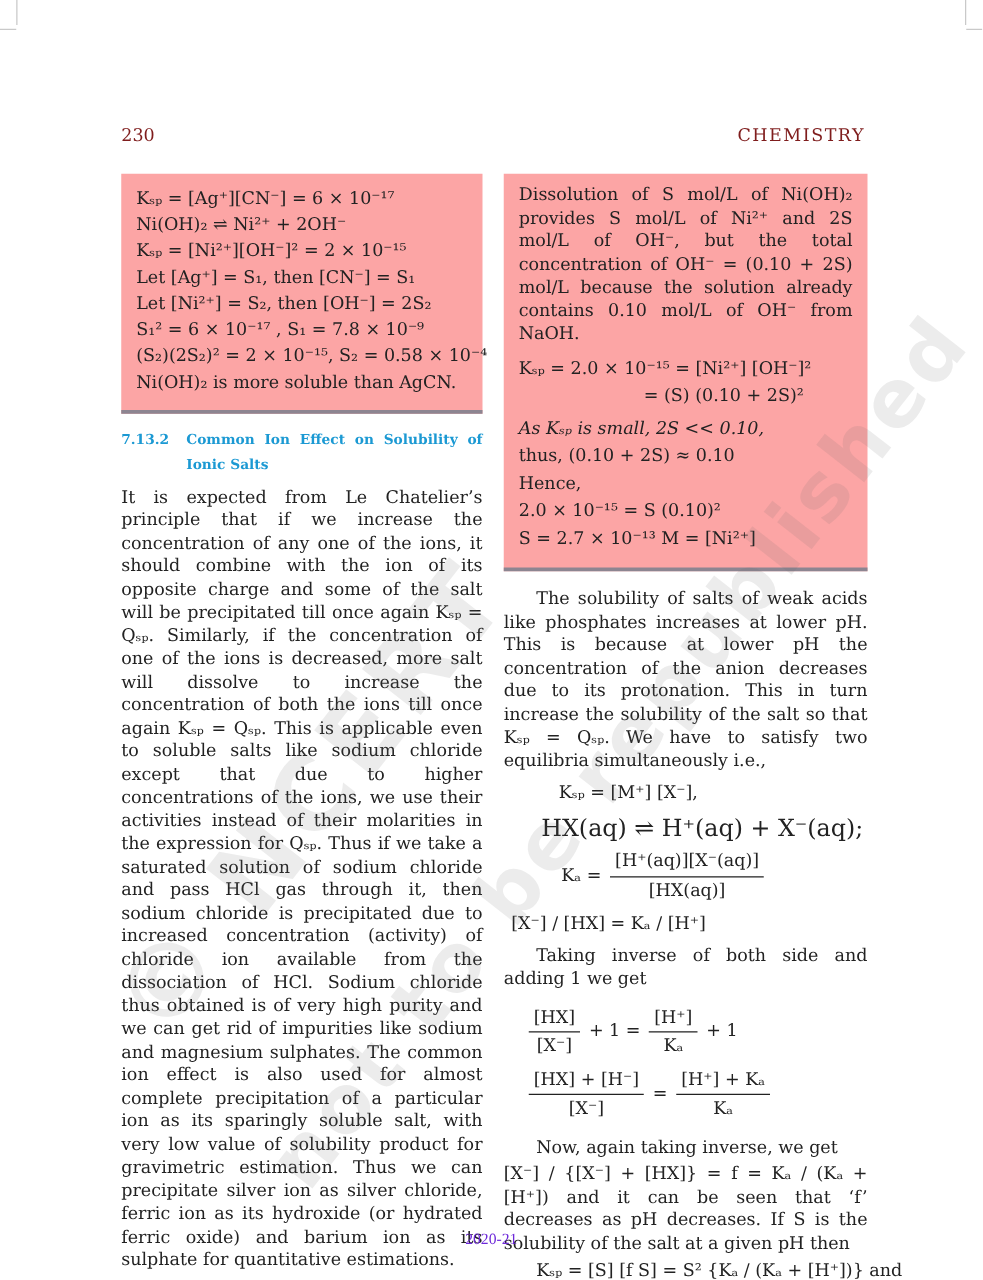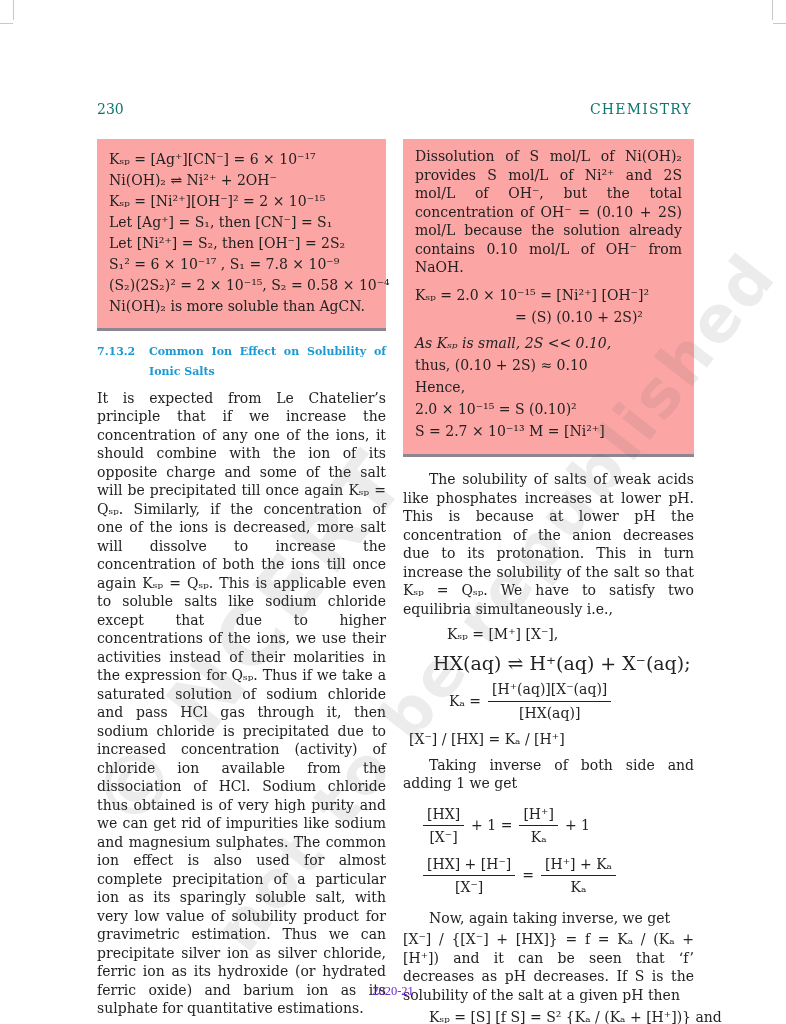--- a/index.html
+++ b/index.html
@@ -2,21 +2,21 @@
 <html><head>
 <meta charset="utf-8">
 <style>
   html,body{margin:0;padding:0;background:#ffffff;}
   .page{position:relative;width:786px;height:1024px;background:#ffffff;overflow:hidden;
         font-family:"DejaVu Serif",serif;color:#222;}
   
   .crop{position:absolute;background:#c9c9c9;}
   
   .header{position:absolute;left:97px;top:101px;width:595px;display:flex;
-          justify-content:space-between;font-size:14px;color:#0f766e;}
+          justify-content:space-between;font-size:14px;color:#7f1d1d;}
   .header .subject{letter-spacing:1.2px;}
   
   .col{position:absolute;top:139px;width:289px;font-size:14px;line-height:18.5px;}
   .col-left{left:97px;}
   .col-right{left:403px;width:291px;}
   
   .pinkbox{background:#fca5a5;border-bottom:3px solid #8d8591;padding:8px 12px 10px 12px;}
   .eqline{margin:2.5px 0;white-space:nowrap;}
   
   .section-heading{display:flex;margin-top:11px;color:#1b99d3;font-weight:bold;

